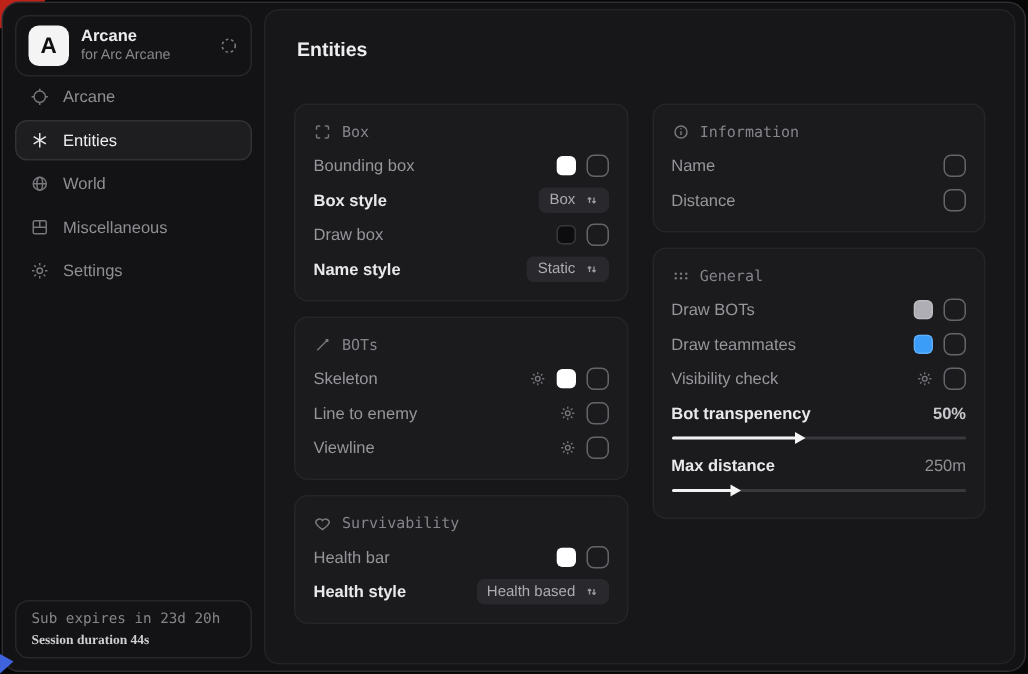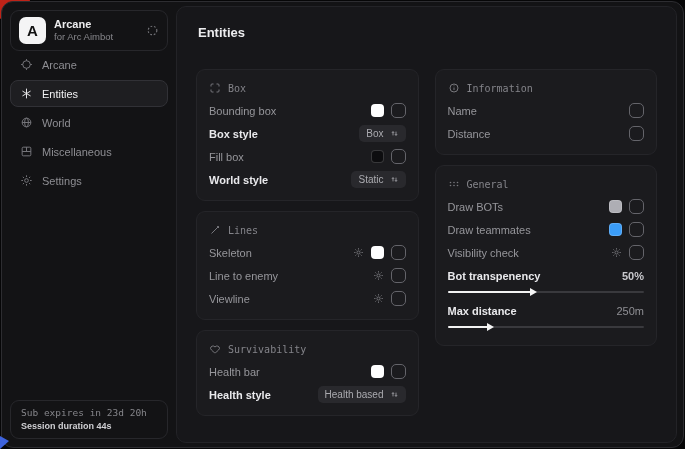--- a/index.html
+++ b/index.html
@@ -26,21 +26,21 @@
   .icon { display:inline-flex; align-items:center; justify-content:center; color:#77777c; flex:0 0 auto; }
   .category { font-size:10px; color:#707075; margin:16px 7px 7px; }
   .nav-item { height:27px; display:flex; align-items:center; gap:9px; padding:0 9px;
               color:#8e8e93; font-size:11px; border:1px solid transparent; border-radius:8px;
               margin-bottom:2px; cursor:pointer; }
   .nav-item.active { background:#1e1e21; border-color:#313136; color:#efeff1; }
   .nav-item.active .icon { color:#e8e8ea; }
   .side-spacer { flex:1; }
   .side-footer { border:1px solid #27272b; border-radius:9px; padding:6px 10px 7px; }
   .foot1 { font-family:"DejaVu Sans Mono", monospace; font-size:9.5px; color:#85858a; white-space:nowrap; }
-  .foot2 { font-size:9px; font-weight:bold; color:#cfcfd3; margin-top:3px; }
+  .foot2 { font-size:9px; font-weight:bold; color:#cfcfd3; margin-top:3px;font-family:Liberation Serif, serif; }
 
   
   .panel { flex:1; margin:4px 6px 4px 0; background:#17171a; border:1px solid #232327;
            border-radius:10px; padding:9px 11px; overflow:hidden; }
   .page-title { font-size:13px; font-weight:bold; color:#ededef; margin:9px 10px 13px; }
   .columns { display:flex; gap:16px; padding:16px 8px; }
   .col { width:238px; display:flex; flex-direction:column; gap:10px; }
 
   .card { background:#1b1b1e; border:1px solid #252529; border-radius:9px; padding:4px 12px 9px; }
   .card-header { display:flex; align-items:center; gap:7px; color:#84848a;
@@ -76,21 +76,21 @@
 <div class="bg-red"></div>
 <div class="cursor-blue"></div>
 
 <div class="window">
 
   <div class="sidebar">
     <div class="side-header">
       <div class="logo">A</div>
       <div class="titles">
         <div class="app-title">Arcane</div>
-        <div class="app-sub">for Arc Aimbot</div>
+        <div class="app-sub">for Arc Arcane</div>
       </div>
       <span class="icon">
         <svg width="13" height="13" viewBox="0 0 24 24" fill="none" stroke="currentColor" stroke-width="2">
             <circle cx="12" cy="12" r="8" stroke-dasharray="3.2 3.4"></circle>
           </svg>
       </span>
     </div>
 
 
     <div class="nav-item">
@@ -185,48 +185,48 @@
             <button class="dropdown">
               <span>Box</span>
               <span class="icon">
                   <svg width="9" height="9" viewBox="0 0 24 24" fill="none" stroke="currentColor" stroke-width="2.4">
                     <path d="M8 17V7M8 7L5 10.5M8 7l3 3.5M16 7v10M16 17l-3-3.5M16 17l3-3.5"></path>
                   </svg>
                 </span>
             </button>
           </div>
           <div class="row">
-            <span class="lbl">Fill box</span>
+            <span class="lbl">Draw box</span>
             <span class="ctrls">
               <span class="swatch" style="background: rgb(13, 13, 15);"></span>
               <span class="checkbox"></span>
             </span>
           </div>
           <div class="row">
-            <span class="lbl strong">World style</span>
+            <span class="lbl strong">Name style</span>
             <button class="dropdown">
               <span>Static</span>
               <span class="icon">
                   <svg width="9" height="9" viewBox="0 0 24 24" fill="none" stroke="currentColor" stroke-width="2.4">
                     <path d="M8 17V7M8 7L5 10.5M8 7l3 3.5M16 7v10M16 17l-3-3.5M16 17l3-3.5"></path>
                   </svg>
                 </span>
             </button>
           </div>
         </div>
 
         <div class="card">
           <div class="card-header">
             <span class="icon">
               <svg width="12" height="12" viewBox="0 0 24 24" fill="none" stroke="currentColor" stroke-width="2">
                   <line x1="5" y1="19" x2="17" y2="7"></line>
                   <rect x="16" y="4" width="4" height="4" rx="1" fill="currentColor" stroke="none"></rect>
                 </svg>
             </span>
-            <span>Lines</span>
+            <span>BOTs</span>
           </div>
           <div class="row">
             <span class="lbl">Skeleton</span>
             <span class="ctrls">
               <span class="icon">
                   <svg width="11" height="11" viewBox="0 0 24 24" fill="none" stroke="currentColor" stroke-width="2">
                     <circle cx="12" cy="12" r="3.4"></circle>
                     <path d="M12 2.5v3M12 18.5v3M2.5 12h3M18.5 12h3M5.2 5.2l2.1 2.1M16.7 16.7l2.1 2.1M18.8 5.2l-2.1 2.1M7.3 16.7l-2.1 2.1"></path>
                   </svg>
                 </span>

